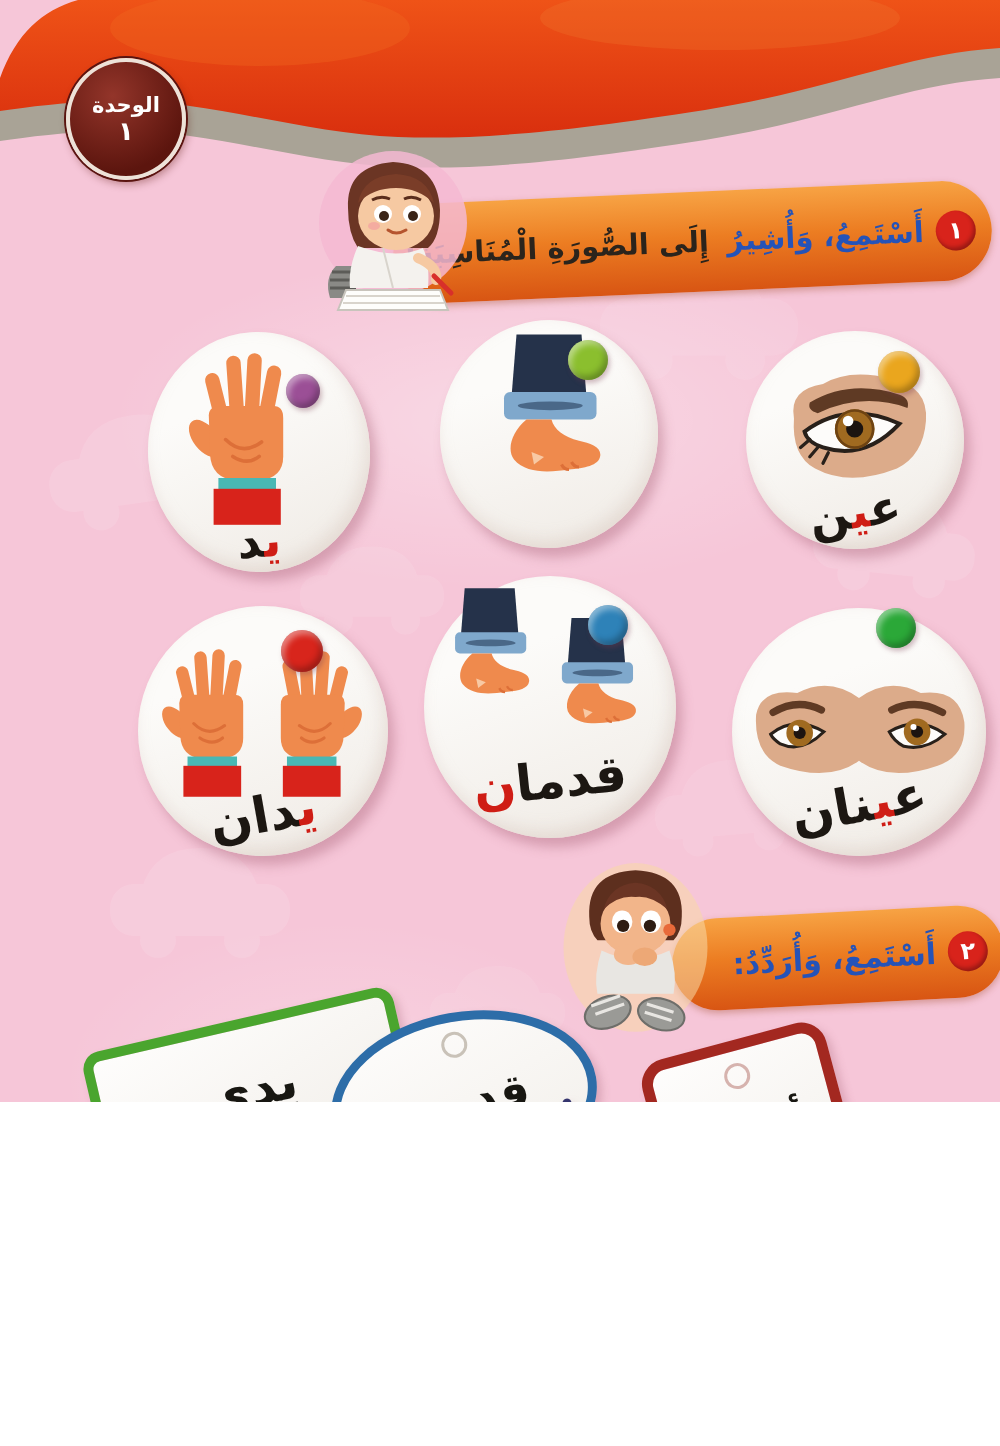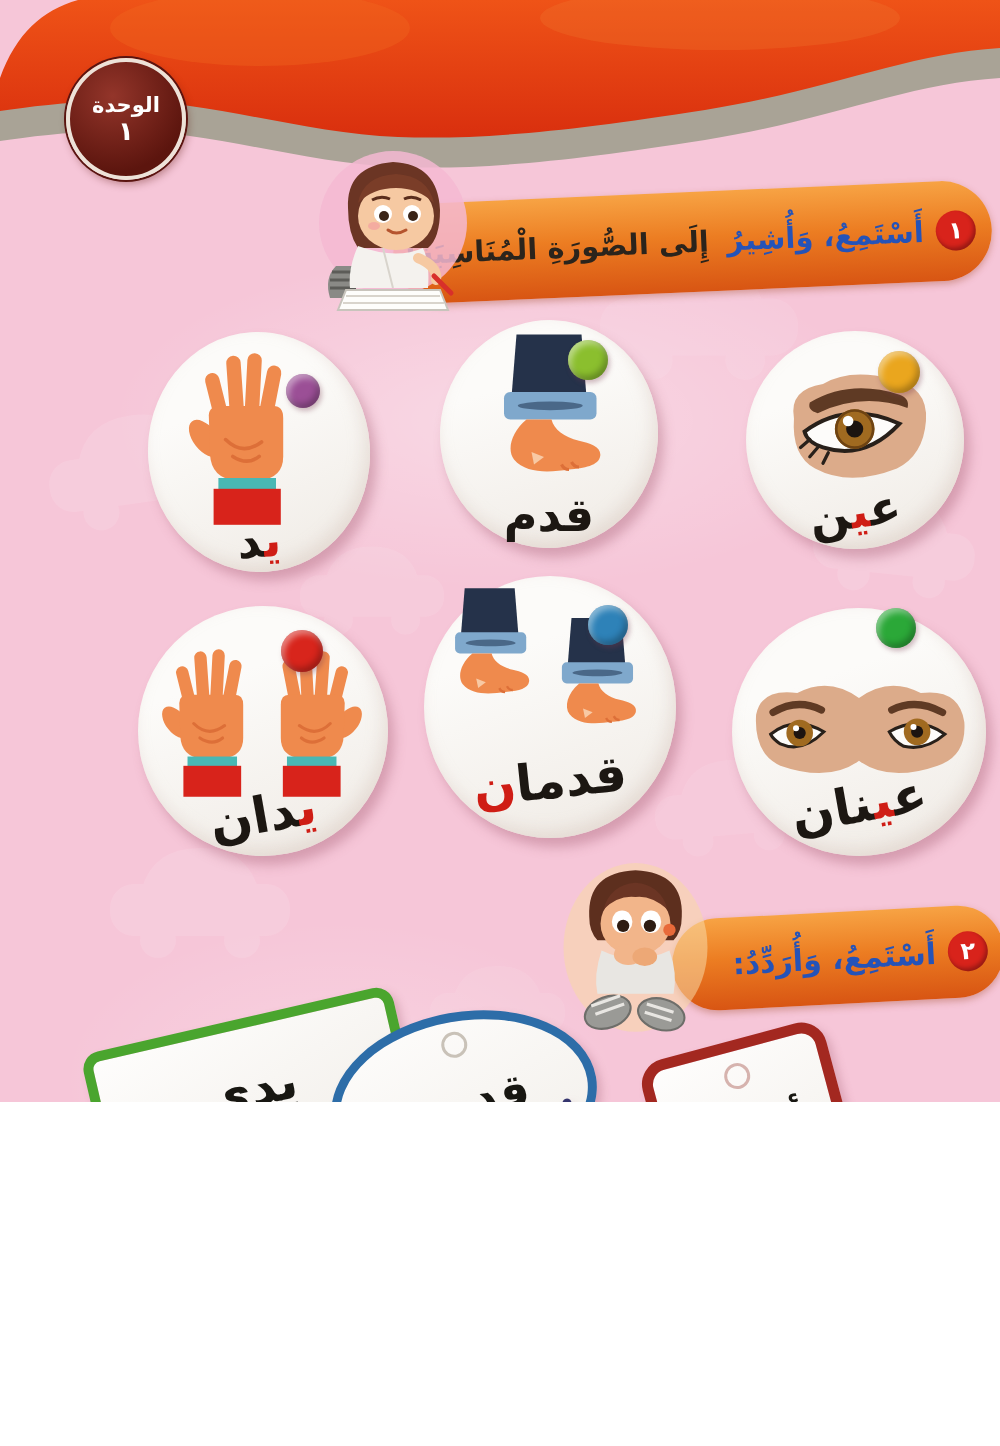--- a/index.html
+++ b/index.html
@@ -202,23 +202,20 @@
       <span class="seg seg-red">ي‍</span><span class="seg">‍د</span><span class="seg"></span>
     </div>
   </div>
 
   <div class="card" style="left:440px;top:320px;width:218px;height:228px">
     <div class="oval" style="transform:rotate(3deg)"></div>
     <svg class="art" style="left:34px;top:12px;width:150px;height:175px" viewBox="0 0 120 140">
         <use href="#art-foot"></use>
       </svg>
     <div class="dot" style="left: 128px; top: 20px; width: 40px; height: 40px; background-color: rgb(139, 191, 46);"></div>
-    <div class="card-label" style="top:172px">
-      <span class="seg">قدم</span><span class="seg"></span><span class="seg"></span>
-    </div>
   </div>
 
   <div class="card" style="left:746px;top:331px;width:218px;height:218px">
     <div class="oval"></div>
     <svg class="art" style="left:24px;top:32px;width:172px;height:132px" viewBox="0 0 130 100">
         <use href="#art-eye"></use>
       </svg>
     <div class="dot" style="left: 132px; top: 20px; width: 42px; height: 42px; background-color: rgb(234, 166, 30);"></div>
     <div class="card-label" style="top:158px;transform:rotate(-8deg)">
       <span class="seg">ع‍</span><span class="seg seg-red">‍ي‍</span><span class="seg">‍ن</span>

